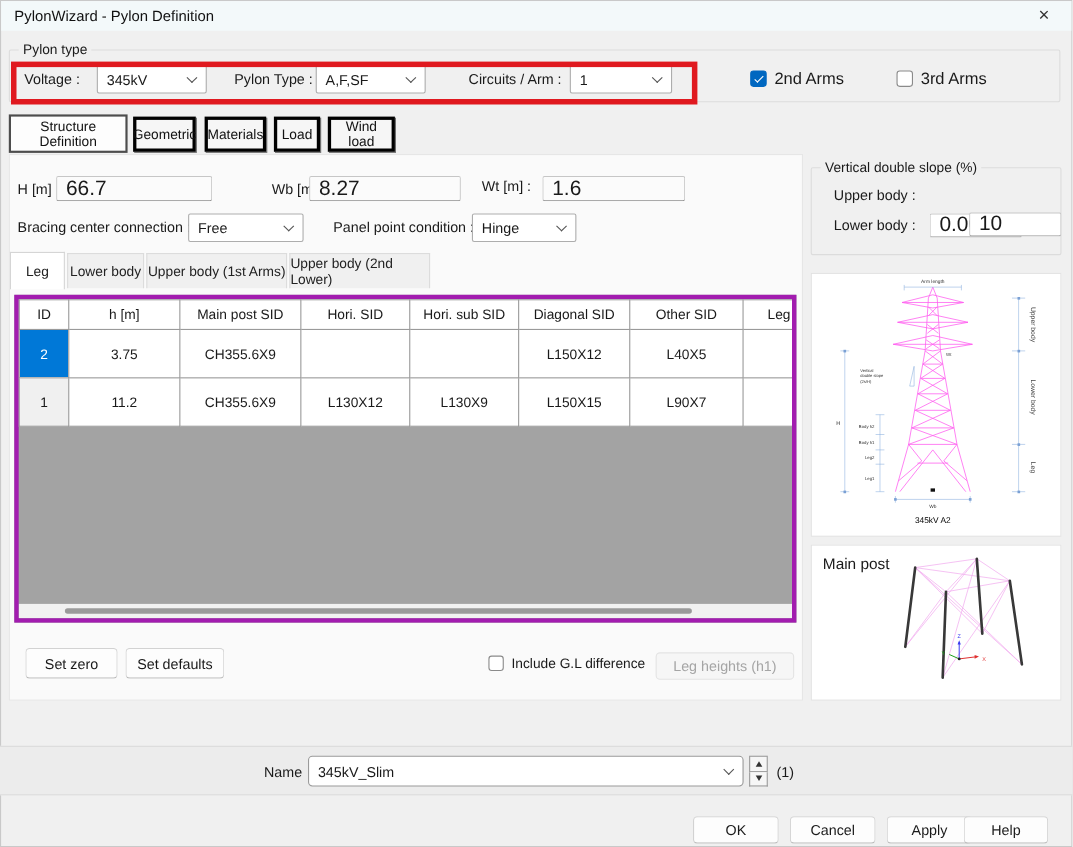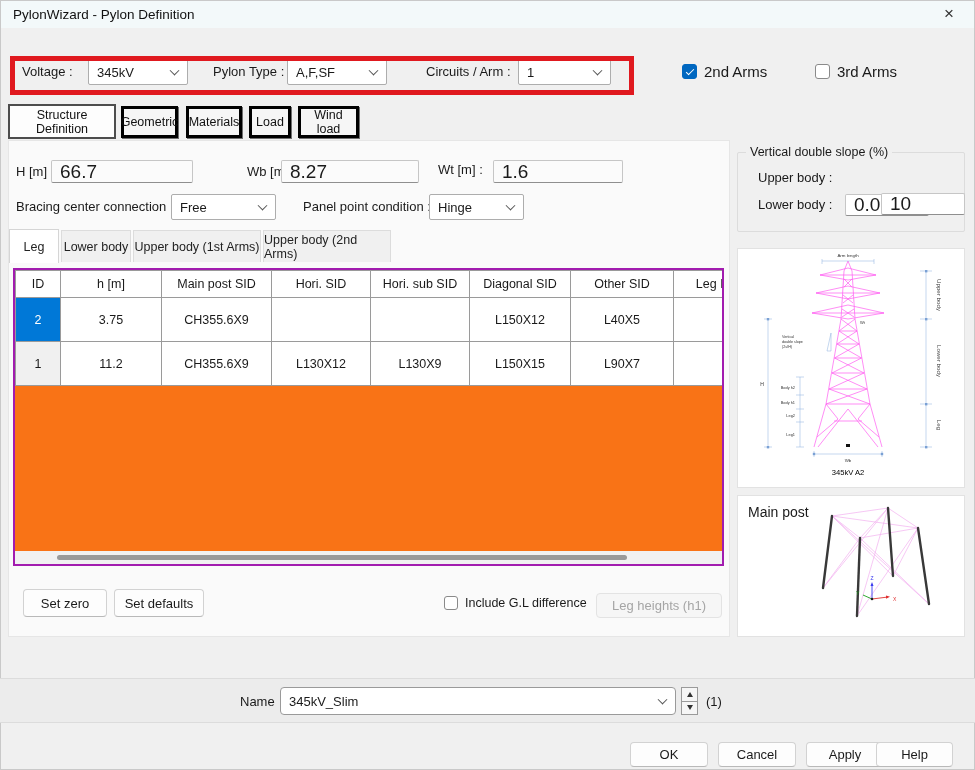--- a/index.html
+++ b/index.html
@@ -53,21 +53,21 @@
              background:#fafafa; border:1px solid #e6e6e6; }
 
   
   .subtab { position:absolute; top:89px; height:32px; display:flex; align-items:center; justify-content:center;
             font-size:12.5px; background:#f0f0f0; border:1px solid #dcdcdc; border-bottom:none; color:#222;
             cursor:pointer; }
   .subtab.active { background:#fff; height:34px; top:88px; z-index:2; border-color:#d5d5d5; }
 
   
   .gridframe { position:absolute; left:4px; top:127px; width:711px; height:298px;
-               border:2px solid #a21caf; background:#f97316; overflow:hidden; }
+               border:4px solid #a21caf; background:#a3a3a3; overflow:hidden; }
   table.grid { border-collapse:collapse; table-layout:fixed; width:745px; background:#fff; }
   table.grid th, table.grid td { border:1px solid #9a9a9a; text-align:center; font-weight:normal;
                                  font-size:12.5px; overflow:hidden; white-space:nowrap; }
   table.grid th { height:27px; background:#fff; }
   table.grid td { height:44px; background:#fff; }
   table.grid td.idcell { background:#f0f0f0; }
   table.grid td.idcell.sel { background:#0078d7; color:#fff; }
   .hscroll { position:absolute; left:0; right:0; bottom:0; height:13px; background:#f1f1f1; }
   .hscroll .thumb { position:absolute; left:42px; width:570px; top:4px; height:5px; border-radius:3px;
                     background:#9a9a9a; }
@@ -104,20 +104,23 @@
 </head>
 <body>
 
 <div class="dialog">
 
   <div class="titlebar">
     <span class="title">PylonWizard - Pylon Definition</span>
     <span class="close-btn">×</span>
   </div>
 
+  <div class="groupbox" style="left:8px; top:45px; width:956px; height:48px;">
+    <span class="legend">Pylon type</span>
+  </div>
   <span class="lbl" style="left:22px; top:64px;">Voltage :</span>
   <div class="combo" style="left:88px; top:59px; width:100px; height:26px;">
     <span>345kV</span>
     <span class="chev"></span>
   </div>
   <span class="lbl" style="left:213px; top:64px;">Pylon Type :</span>
   <div class="combo" style="left:287px; top:59px; width:100px; height:26px;">
     <span>A,F,SF</span>
     <span class="chev"></span>
   </div>
@@ -178,21 +181,21 @@
     <div class="subtab active" style="left:0px; width:50px;">
       <span>Leg</span>
     </div>
     <div class="subtab" style="left:52px; width:70px;">
       <span>Lower body</span>
     </div>
     <div class="subtab" style="left:124px; width:128px;">
       <span>Upper body (1st Arms)</span>
     </div>
     <div class="subtab" style="left:254px; width:128px;">
-      <span>Upper body (2nd Arms)</span>
+      <span>Upper body (2nd Lower)</span>
     </div>
 
     <div class="gridframe">
       <table class="grid">
         <colgroup>
           <col style="width:45px">
             <col style="width:101px">
             <col style="width:110px">
             <col style="width:99px">
           <col style="width:99px">

